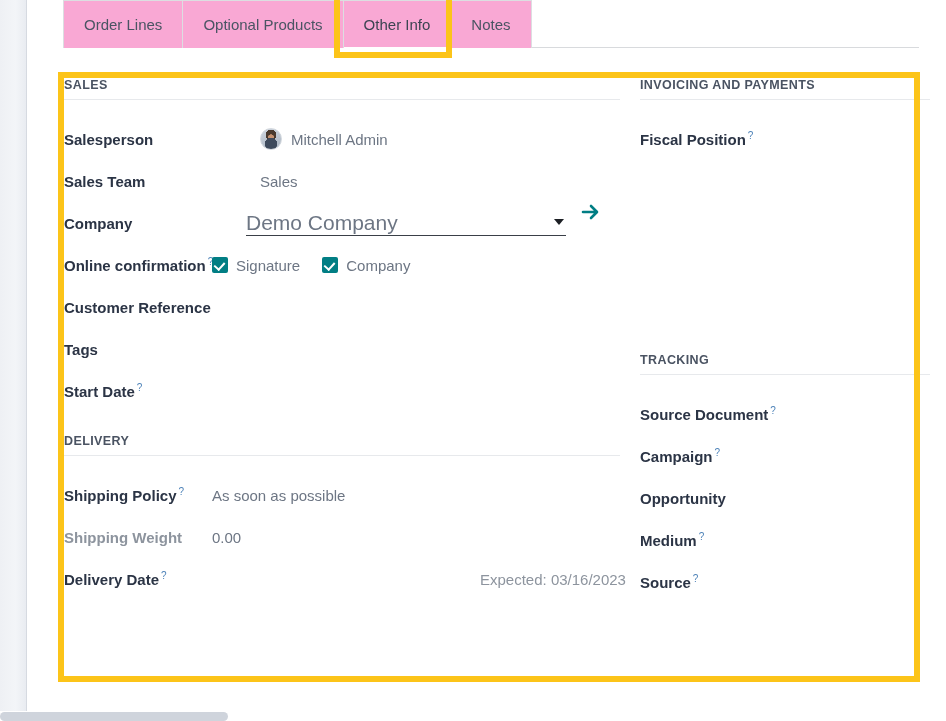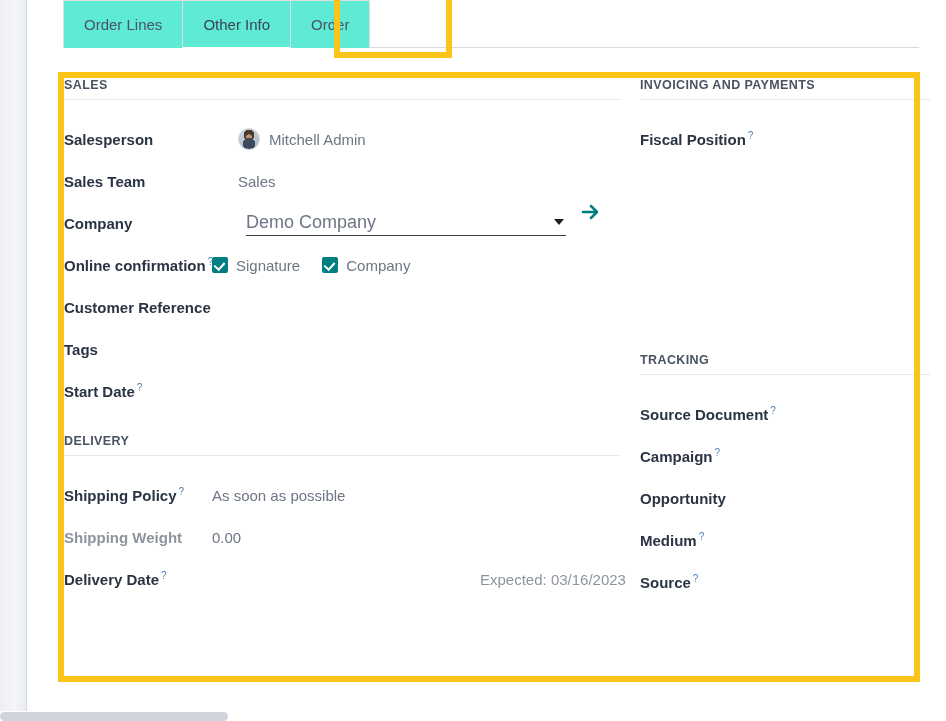--- a/index.html
+++ b/index.html
@@ -73,21 +73,21 @@
     align-items: stretch;
   }
   .tab {
     position: relative;
     display: flex;
     align-items: center;
     padding: 0 20px;
     height: 48px;
     font-size: 15px;
     color: #4a5463;
-    background: #5eead4;
+    background: #f9a8d4;
     border-left: 1px solid #dcdee1;
     border-top: 1px solid #dcdee1;
     white-space: nowrap;
     cursor: pointer;
   }
   .tab:last-child { border-right: 1px solid #dcdee1; }
   .tab.active { color: #3c4452; }
   .tab.active::after {
     content: "";
     position: absolute;
@@ -150,21 +150,21 @@
     color: #4d82b8;
     font-size: 10px;
     vertical-align: super;
     margin-left: 2px;
     font-weight: normal;
     cursor: help;
   }
 
   .fval {
     position: absolute;
-    left: 174px;
+    left: 196px;
     font-size: 15px;
     color: #6d7684;
     display: flex;
     align-items: center;
     white-space: nowrap;
   }
   .fval.shift { left: 148px; text-align: center; }
 
   
   .avatar {
@@ -183,21 +183,21 @@
   
   .combo {
     position: absolute;
     left: 182px;
     width: 320px;
     height: 26px;
     border-bottom: 1px solid #3a3f47;
     display: flex;
     align-items: center;
   }
-  .combo-text { font-size: 18px; color: #6d7684; }
+  .combo-text { font-size: 21px; color: #6d7684; }
   .caret {
     position: absolute;
     right: 2px; top: 9px;
     width: 0; height: 0;
     border-left: 5px solid transparent;
     border-right: 5px solid transparent;
     border-top: 6px solid #1c1f24;
   }
   .ext-arrow {
     position: absolute;
@@ -249,25 +249,28 @@
   <div class="left-gutter"></div>
   <div class="left-gutter-edge"></div>
   <div class="sheet"></div>
 
   <div class="tabbar">
     <div class="tabbar-baseline"></div>
     <div class="tabs">
       <div class="tab">
         <span>Order Lines</span>
       </div>
+      <div class="tab">
+        <span>Optional Products</span>
+      </div>
       <div class="tab active">
         <span>Other Info</span>
       </div>
       <div class="tab">
-        <span>Order</span>
+        <span>Notes</span>
       </div>
     </div>
   </div>
 
   <div class="hl hl-tab"></div>
   <div class="hl hl-panel"></div>
 
   <div class="panel">
 
     <div class="col col-left">

